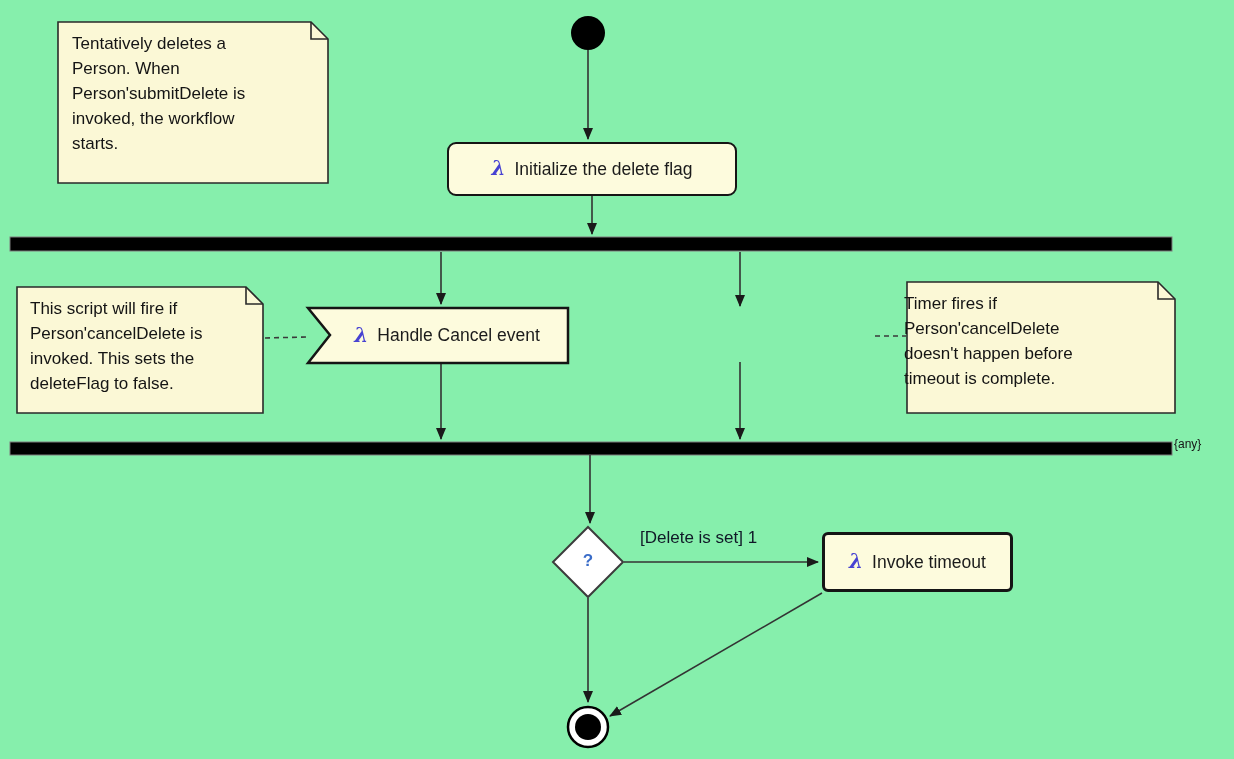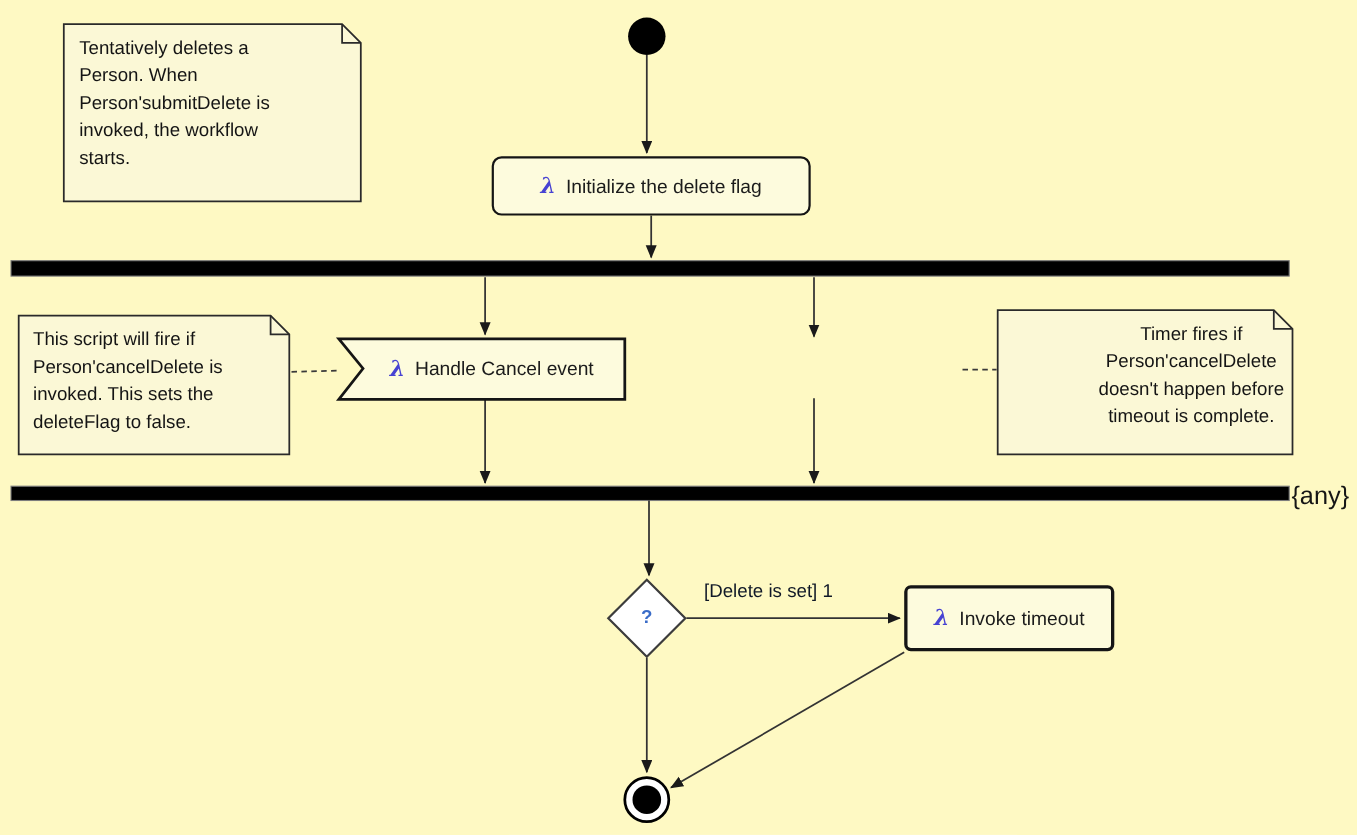--- a/index.html
+++ b/index.html
@@ -1,17 +1,17 @@
 <!DOCTYPE html>
 <html><head>
 <meta charset="utf-8">
 <style>
   html,body{margin:0;padding:0;background:#fff;}
   #canvas{
-    position:relative;width:1234px;height:759px;background:#fef9c3;overflow:hidden;
+    position:relative;width:1234px;height:759px;background:#86efac;overflow:hidden;
     font-family:"Liberation Sans",sans-serif;color:#131313;
   }
   #wires{position:absolute;left:0;top:0;width:1234px;height:759px;}
   .overlay{position:absolute;box-sizing:border-box;}
   
   .note-text{
     font-size:17px;line-height:25px;white-space:pre-line;color:#141414;
   }
   
   .action{
@@ -29,21 +29,21 @@
   .plain-overlay{
     position:absolute;box-sizing:border-box;display:flex;align-items:center;
     justify-content:center;gap:9px;font-size:17.5px;color:#1b1b1b;
   }
   .edge-label{
     position:absolute;font-size:17px;color:#101827;white-space:nowrap;
   }
   .qmark{
     position:absolute;font-size:17px;font-weight:bold;color:#3a6cc8;text-align:center;
   }
-  .any-label{position:absolute;font-size:23px;color:#151515;white-space:nowrap;}
+  .any-label{position:absolute;font-size:12px;color:#151515;white-space:nowrap;}
   .timer-icon{display:inline-flex;position:relative;top:1px;}
 </style>
 </head>
 <body>
 
 <div id="canvas">
 
   <svg id="wires" width="1234" height="759" viewBox="0 0 1234 759" xmlns="http://www.w3.org/2000/svg">
     <defs>
       <marker id="arr" markerWidth="13" markerHeight="11" refX="11" refY="5" orient="auto" markerUnits="userSpaceOnUse">
@@ -97,21 +97,21 @@
 
   <div class="overlay note-text" style="left:72px;top:31px;width:250px;">Tentatively deletes a
 Person.  When
 Person'submitDelete is
 invoked, the workflow
 starts.</div>
   <div class="overlay note-text" style="left:30px;top:296px;width:228px;">This script will fire if
 Person'cancelDelete is
 invoked.  This sets the
 deleteFlag to false.</div>
-  <div class="overlay note-text" style="left:958px;top:291px;width:250px;text-align:center;">Timer fires if
+  <div class="overlay note-text" style="left:904px;top:291px;width:250px;">Timer fires if
 Person'cancelDelete
 doesn't happen before
 timeout is complete.</div>
 
   <div class="action" style="left:447px;top:142px;width:290px;height:54px;">
     <span class="lambda">λ</span>
     <span class="action-label">Initialize the delete flag</span>
   </div>
 
   <div class="plain-overlay" style="left:326px;top:308px;width:242px;height:55px;">

